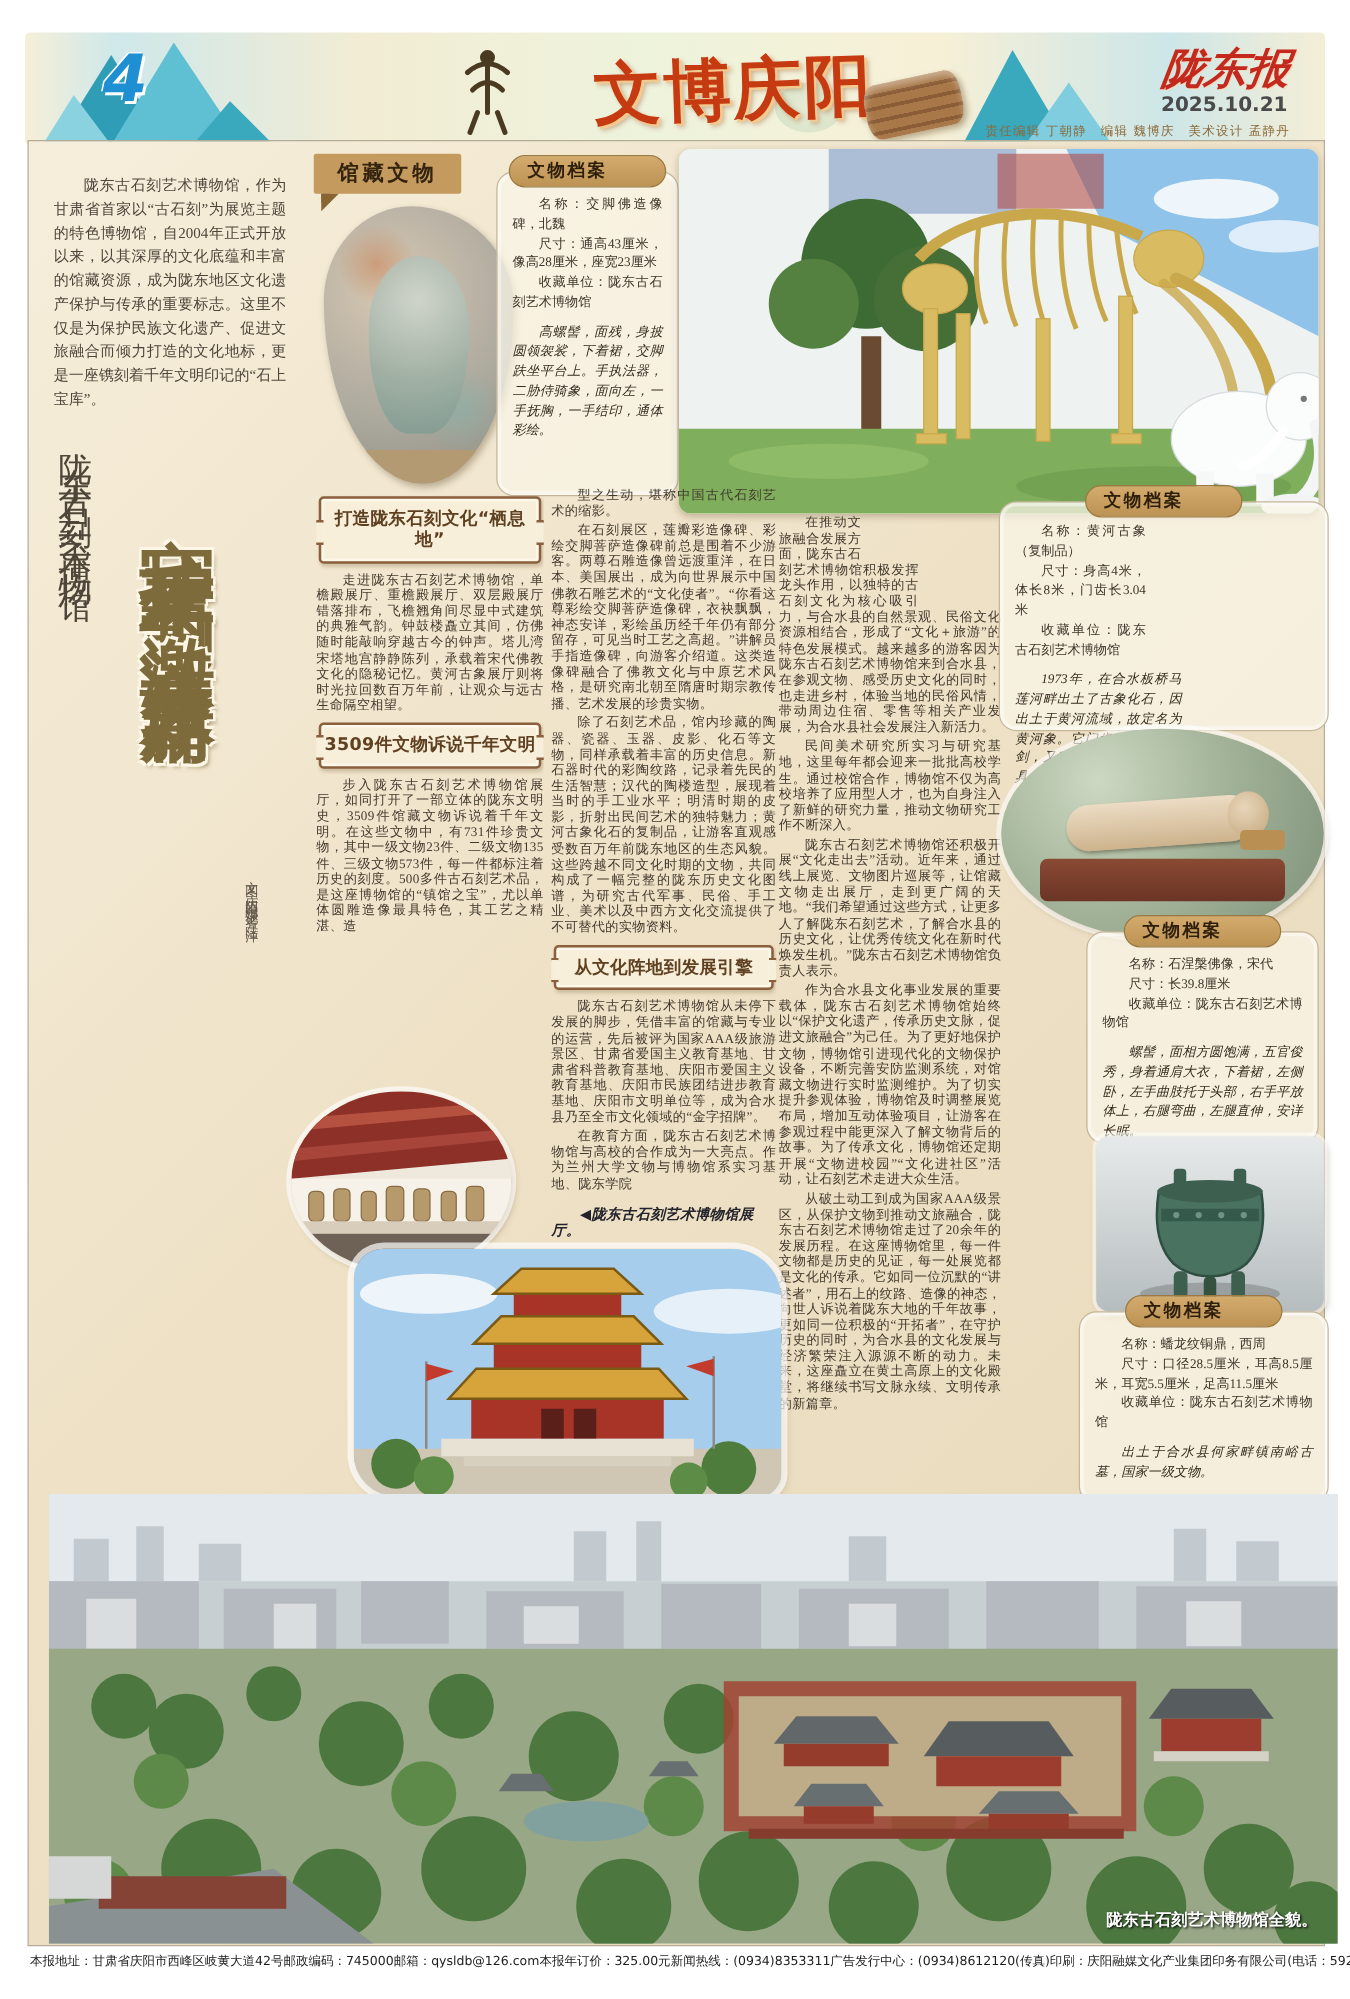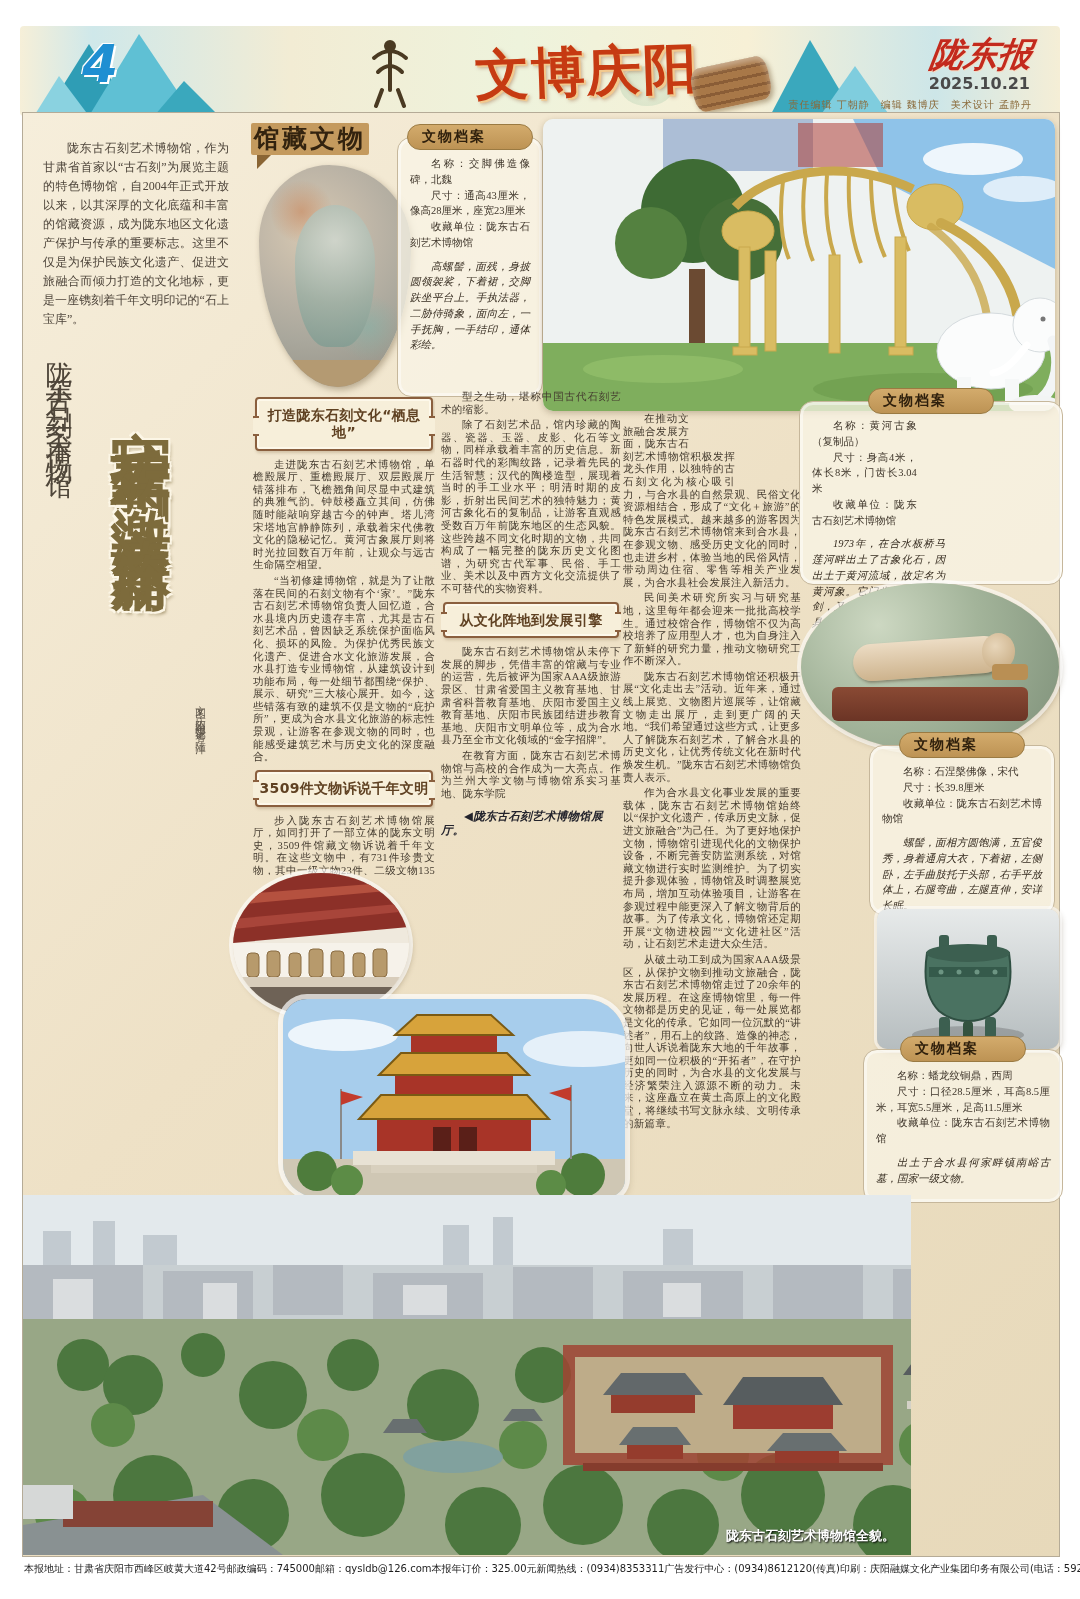--- a/index.html
+++ b/index.html
@@ -34,21 +34,21 @@
 
   
   .frame{position:absolute;left:22px;top:112px;width:1036px;height:1443px;
     border:1px solid #b5ab97;
     background:linear-gradient(135deg,#f6eedb 0%,#eee1c6 45%,#e7d9ba 100%);}
 
   .intro{position:absolute;left:20px;top:26px;width:186px;font-size:12px;line-height:1.58;
     color:#4d443a;text-align:justify;text-indent:2em;}
 
   .tag{position:absolute;left:228px;top:10px;width:118px;height:32px;background:#c49a5e;
-    color:#33230f;font-family:"DejaVu Sans",sans-serif;font-size:25px;font-weight:bold;
+    color:#33230f;font-family:"DejaVu Sans",sans-serif;font-size:17px;font-weight:bold;
     text-align:center;line-height:32px;letter-spacing:3px;border-radius:2px;}
   .tag::after{content:"";position:absolute;left:6px;top:32px;border:7px solid transparent;
     border-top-color:#8a6534;border-left-color:#8a6534;}
 
   
   .stele{position:absolute;left:236px;top:52px;width:152px;height:222px;
     border-radius:46% 54% 48% 52% / 34% 36% 62% 66%;
     background:radial-gradient(circle at 35% 30%,#d8c9b2 0%,#bcb4a6 35%,#a9a79c 60%,#8f8c80 100%);
     box-shadow:2px 3px 6px rgba(80,60,30,.35);overflow:hidden;}
   .stele .fig{position:absolute;left:24%;top:18%;width:52%;height:64%;
@@ -137,21 +137,21 @@
     background:radial-gradient(circle at 40% 35%,#e8d6ba,#c3a67c);}
   .buddha .pillow{position:absolute;left:74%;top:48%;width:14%;height:10%;border-radius:4px;
     background:#b98f54;}
 
   
   .dingbox{position:absolute;left:854px;top:796px;width:182px;height:140px;border-radius:10px;
     overflow:hidden;background:linear-gradient(#e7eaea,#b6bdbf);
     box-shadow:0 0 0 3px rgba(255,255,255,.55),2px 3px 6px rgba(80,60,30,.3);}
 
   
-  .aerial{position:absolute;left:0px;top:1082px;width:888px;height:360px;overflow:hidden;}
+  .aerial{position:absolute;left:16px;top:1082px;width:1031px;height:360px;overflow:hidden;}
   .aerial-cap{position:absolute;right:16px;bottom:10px;font-family:"DejaVu Sans",sans-serif;
     font-size:13px;font-weight:bold;color:#ffffff;text-shadow:1px 1px 2px #000;}
 
   
   .footer{position:absolute;left:24px;top:1562px;width:1034px;display:flex;
     justify-content:flex-start;font-family:"DejaVu Sans",sans-serif;font-size:10px;
     color:#1d1d1d;white-space:nowrap;}
 </style>
 </head>
 <body>
@@ -264,27 +264,27 @@
 
     <div class="headline vert">
       <span>守护千年石韵</span><span class="part2">激活文旅新篇</span>
     </div>
 
     <div class="byline vert">文图 庆阳融媒记者 陆洋</div>
 
     <div class="col col1">
       <div class="plaque">打造陇东石刻文化“栖息地”</div>
       <p>走进陇东古石刻艺术博物馆，单檐殿展厅、重檐殿展厅、双层殿展厅错落排布，飞檐翘角间尽显中式建筑的典雅气韵。钟鼓楼矗立其间，仿佛随时能敲响穿越古今的钟声。塔儿湾宋塔地宫静静陈列，承载着宋代佛教文化的隐秘记忆。黄河古象展厅则将时光拉回数百万年前，让观众与远古生命隔空相望。</p>
-      <p>“当初修建博物馆，就是为了让散落在民间的石刻文物有个‘家’。”陇东古石刻艺术博物馆负责人回忆道，合水县境内历史遗存丰富，尤其是古石刻艺术品，曾因缺乏系统保护面临风化、损坏的风险。为保护优秀民族文化遗产、促进合水文化旅游发展，合水县打造专业博物馆，从建筑设计到功能布局，每一处细节都围绕“保护、展示、研究”三大核心展开。如今，这些错落有致的建筑不仅是文物的“庇护所”，更成为合水县文化旅游的标志性景观，让游客在参观文物的同时，也能感受建筑艺术与历史文化的深度融合。</p>
       <div class="plaque">3509件文物诉说千年文明</div>
       <p>步入陇东古石刻艺术博物馆展厅，如同打开了一部立体的陇东文明史，3509件馆藏文物诉说着千年文明。在这些文物中，有731件珍贵文物，其中一级文物23件、二级文物135件、三级文物573件，每一件都标注着历史的刻度。500多件古石刻艺术品，是这座博物馆的“镇馆之宝”，尤以单体圆雕造像最具特色，其工艺之精湛、造</p>
     </div>
 
     <div class="col col2">
       <p>型之生动，堪称中国古代石刻艺术的缩影。</p>
+      <p>在石刻展区，莲瓣彩造像碑、彩绘交脚菩萨造像碑前总是围着不少游客。两尊石雕造像曾远渡重洋，在日本、美国展出，成为向世界展示中国佛教石雕艺术的“文化使者”。“你看这尊彩绘交脚菩萨造像碑，衣袂飘飘，神态安详，彩绘虽历经千年仍有部分留存，可见当时工艺之高超。”讲解员手指造像碑，向游客介绍道。这类造像碑融合了佛教文化与中原艺术风格，是研究南北朝至隋唐时期宗教传播、艺术发展的珍贵实物。</p>
       <p>除了石刻艺术品，馆内珍藏的陶器、瓷器、玉器、皮影、化石等文物，同样承载着丰富的历史信息。新石器时代的彩陶纹路，记录着先民的生活智慧；汉代的陶楼造型，展现着当时的手工业水平；明清时期的皮影，折射出民间艺术的独特魅力；黄河古象化石的复制品，让游客直观感受数百万年前陇东地区的生态风貌。这些跨越不同文化时期的文物，共同构成了一幅完整的陇东历史文化图谱，为研究古代军事、民俗、手工业、美术以及中西方文化交流提供了不可替代的实物资料。</p>
       <div class="plaque">从文化阵地到发展引擎</div>
       <p>陇东古石刻艺术博物馆从未停下发展的脚步，凭借丰富的馆藏与专业的运营，先后被评为国家AAA级旅游景区、甘肃省爱国主义教育基地、甘肃省科普教育基地、庆阳市爱国主义教育基地、庆阳市民族团结进步教育基地、庆阳市文明单位等，成为合水县乃至全市文化领域的“金字招牌”。</p>
       <p>在教育方面，陇东古石刻艺术博物馆与高校的合作成为一大亮点。作为兰州大学文物与博物馆系实习基地、陇东学院</p>
       <p class="photocap">◀陇东古石刻艺术博物馆展厅。</p>
 
     </div>
 
     <div class="col col3">
       <div class="cut1"></div>

